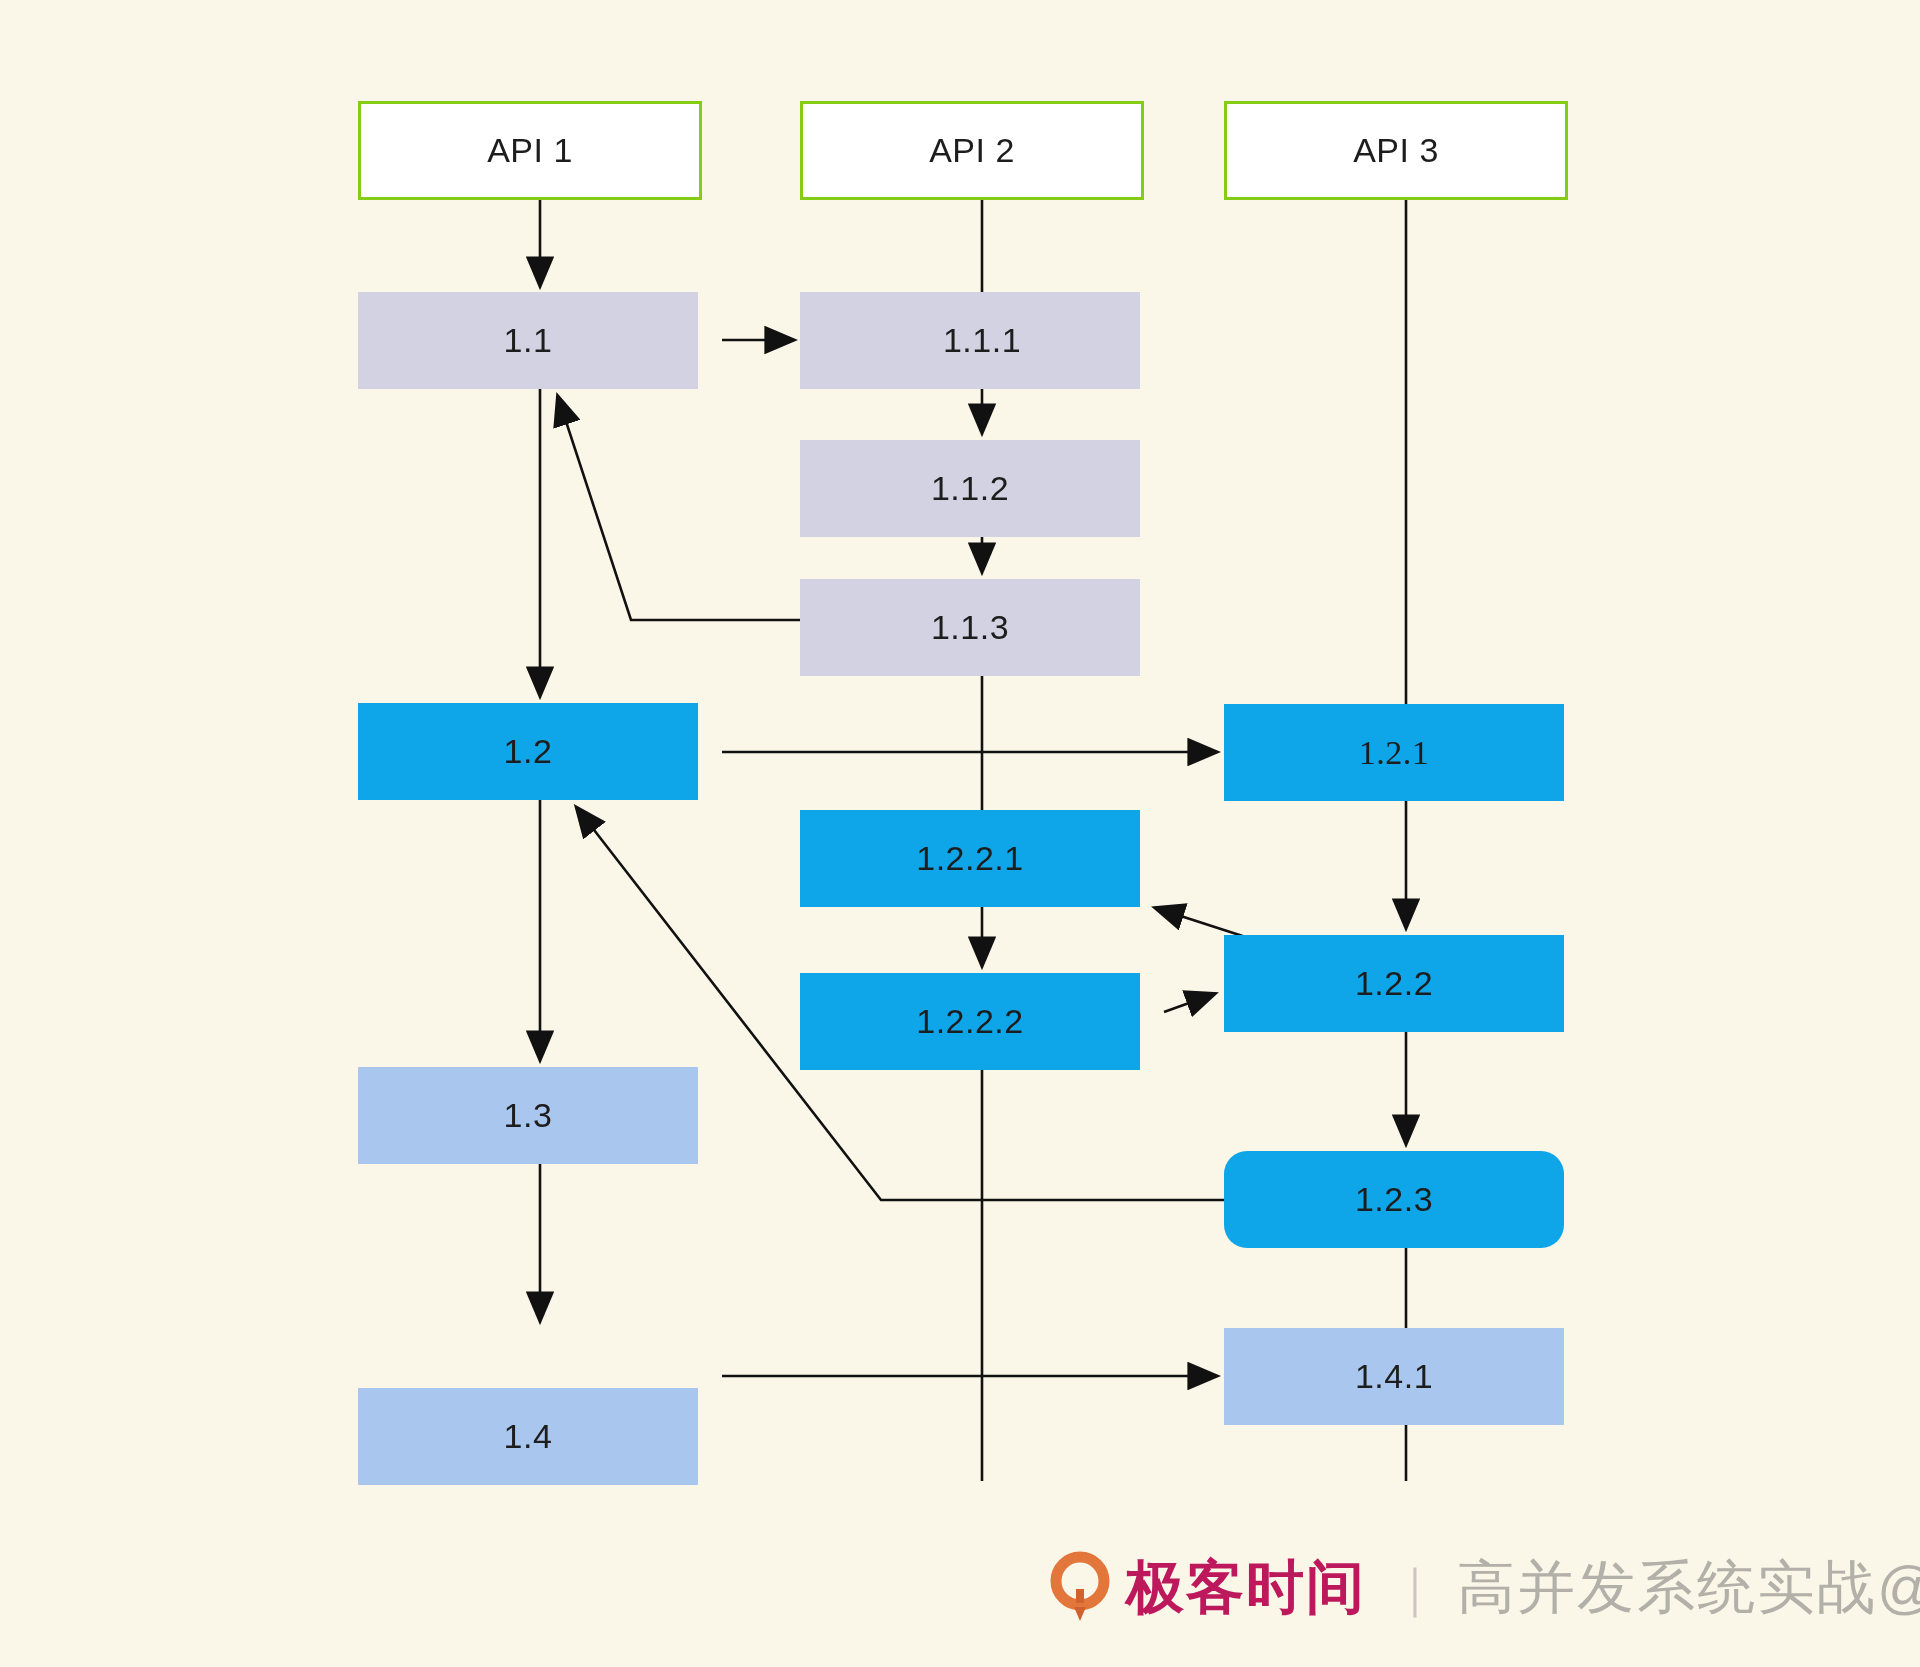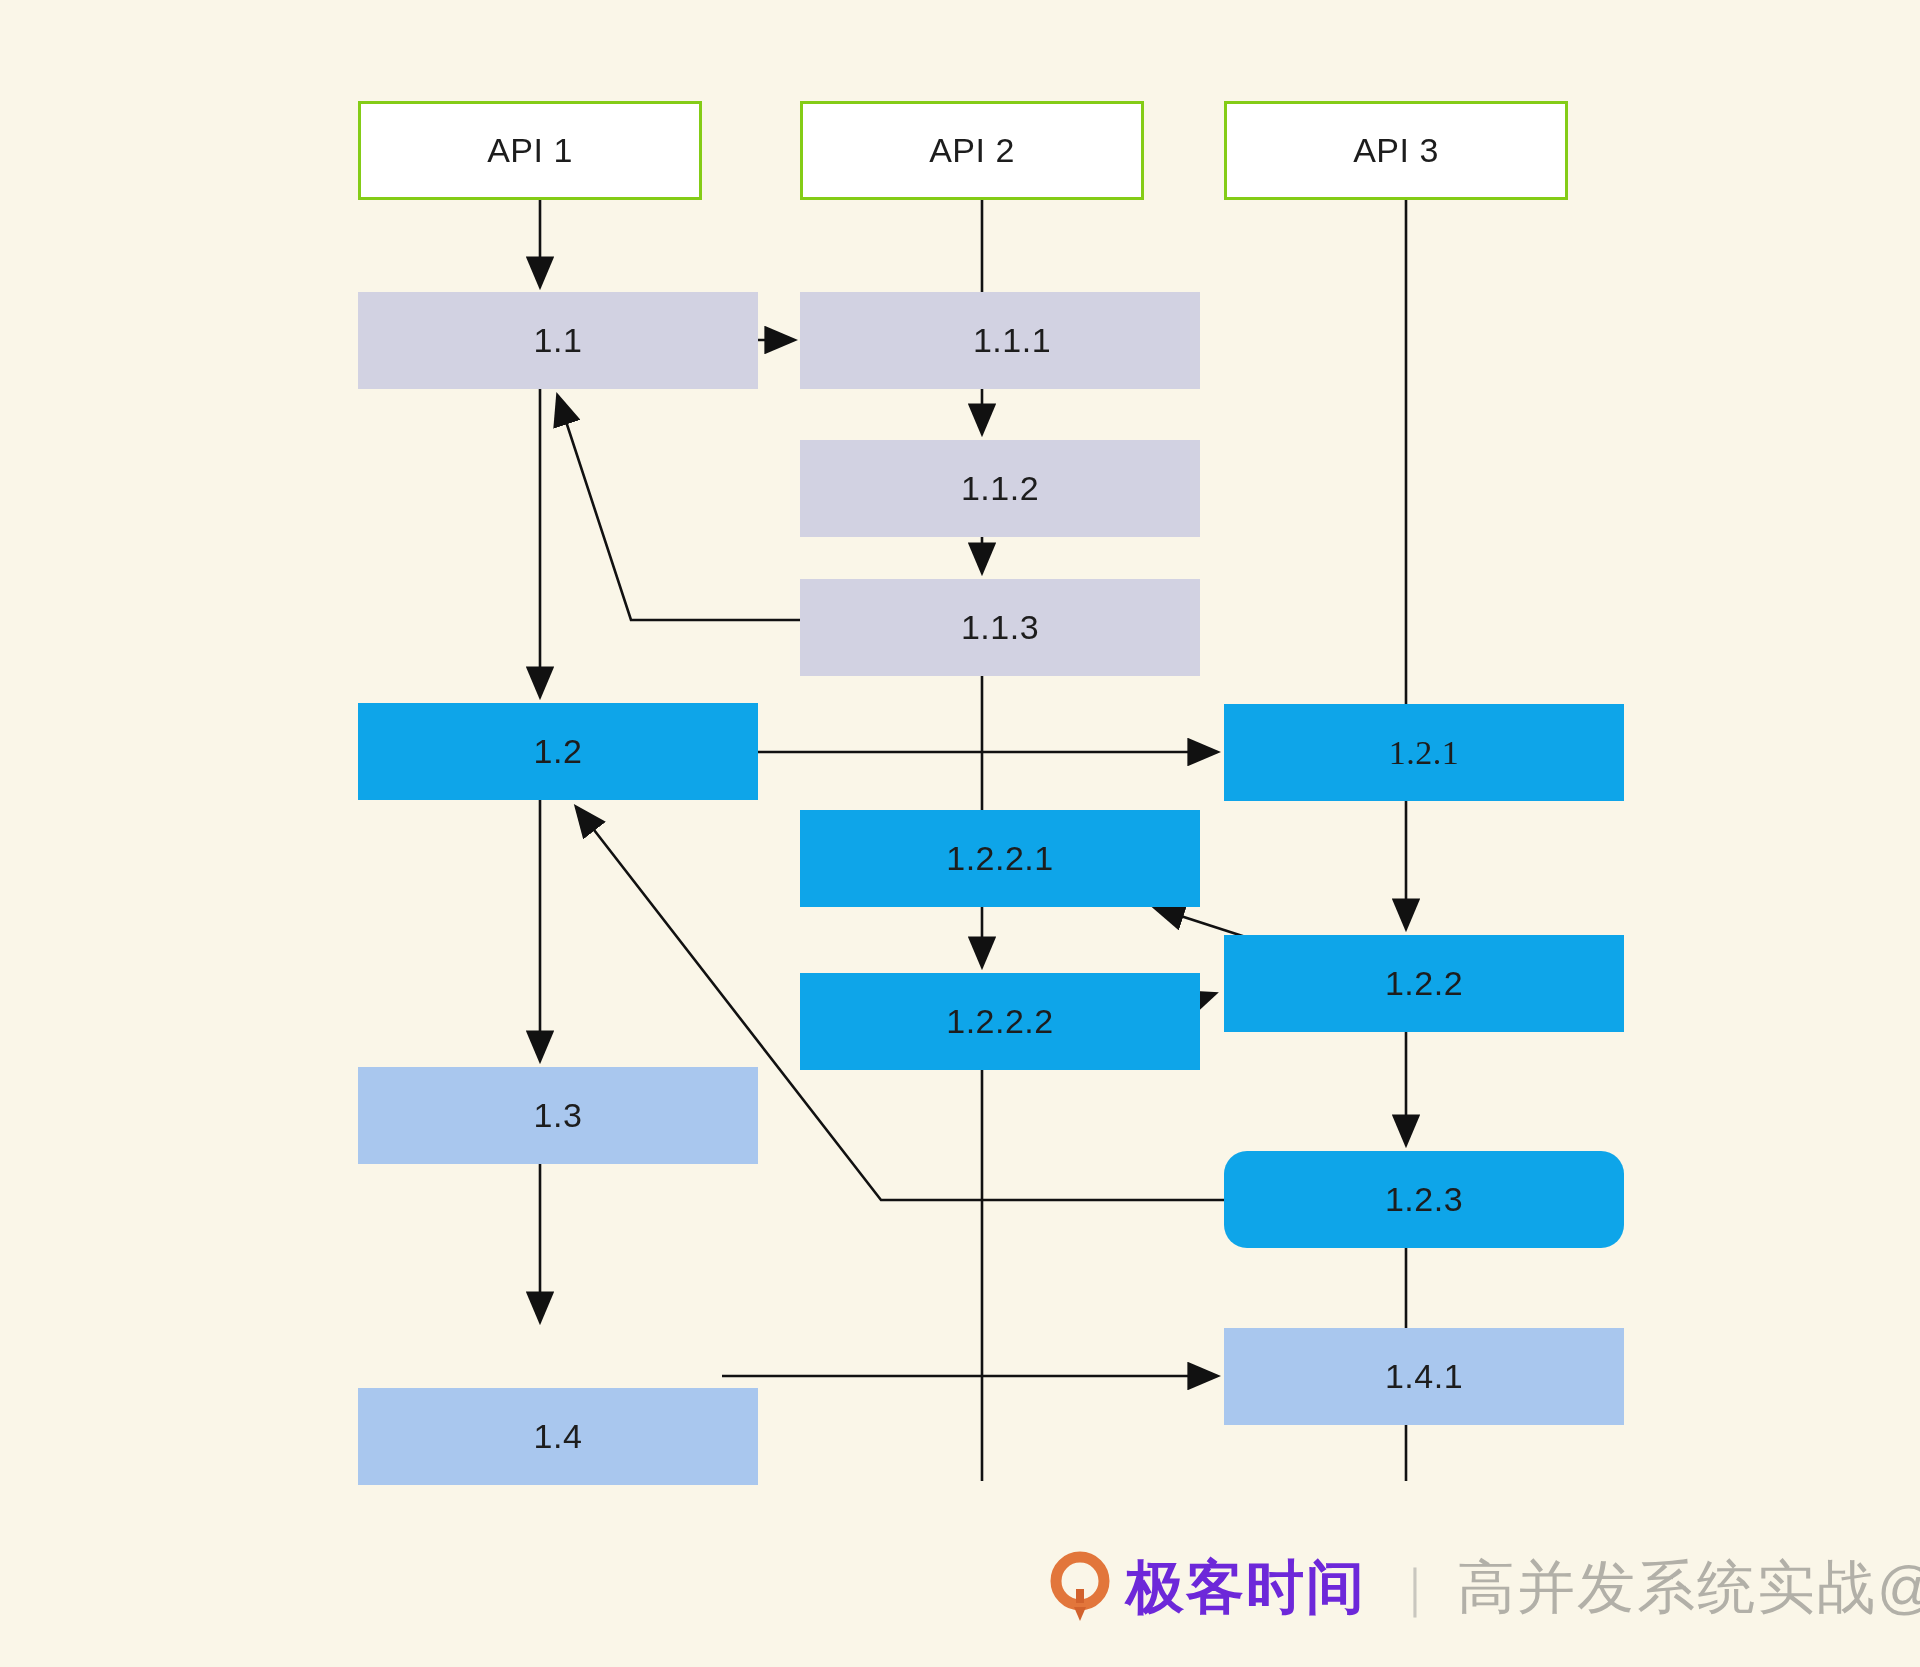--- a/index.html
+++ b/index.html
@@ -32,40 +32,40 @@
     color: #1d1d1d;
     letter-spacing: 0.5px;
     box-sizing: border-box;
   }
   .header-box {
     background: #ffffff;
     border: 3px solid #84cc16;
     width: 344px;
     height: 99px;
   }
-  .node { width: 400px; height: 97px; }
+  .node { width: 340px; height: 97px; }
   .node.lavender { background: #d2d2e2; }
   .node.yellow   { background: #0ea5e9; }
   .node.blue     { background: #a9c7ee; }
 
   .watermark {
     position: absolute;
     z-index: 3;
     left: 1048px;
     top: 1548px;
     height: 80px;
     display: flex;
     align-items: center;
     white-space: nowrap;
   }
   .wm-logo { width: 64px; height: 74px; margin-right: 14px; flex: 0 0 auto; }
   .wm-brand {
     font-size: 58px;
     font-weight: 600;
-    color: #6d28d9;
+    color: #be185d;
     letter-spacing: 2px;
   }
   .wm-divider {
     font-size: 50px;
     font-weight: 200;
     color: #c9c7bf;
     margin: 0 18px 0 24px;
   }
   .wm-credit {
     font-size: 58px;

